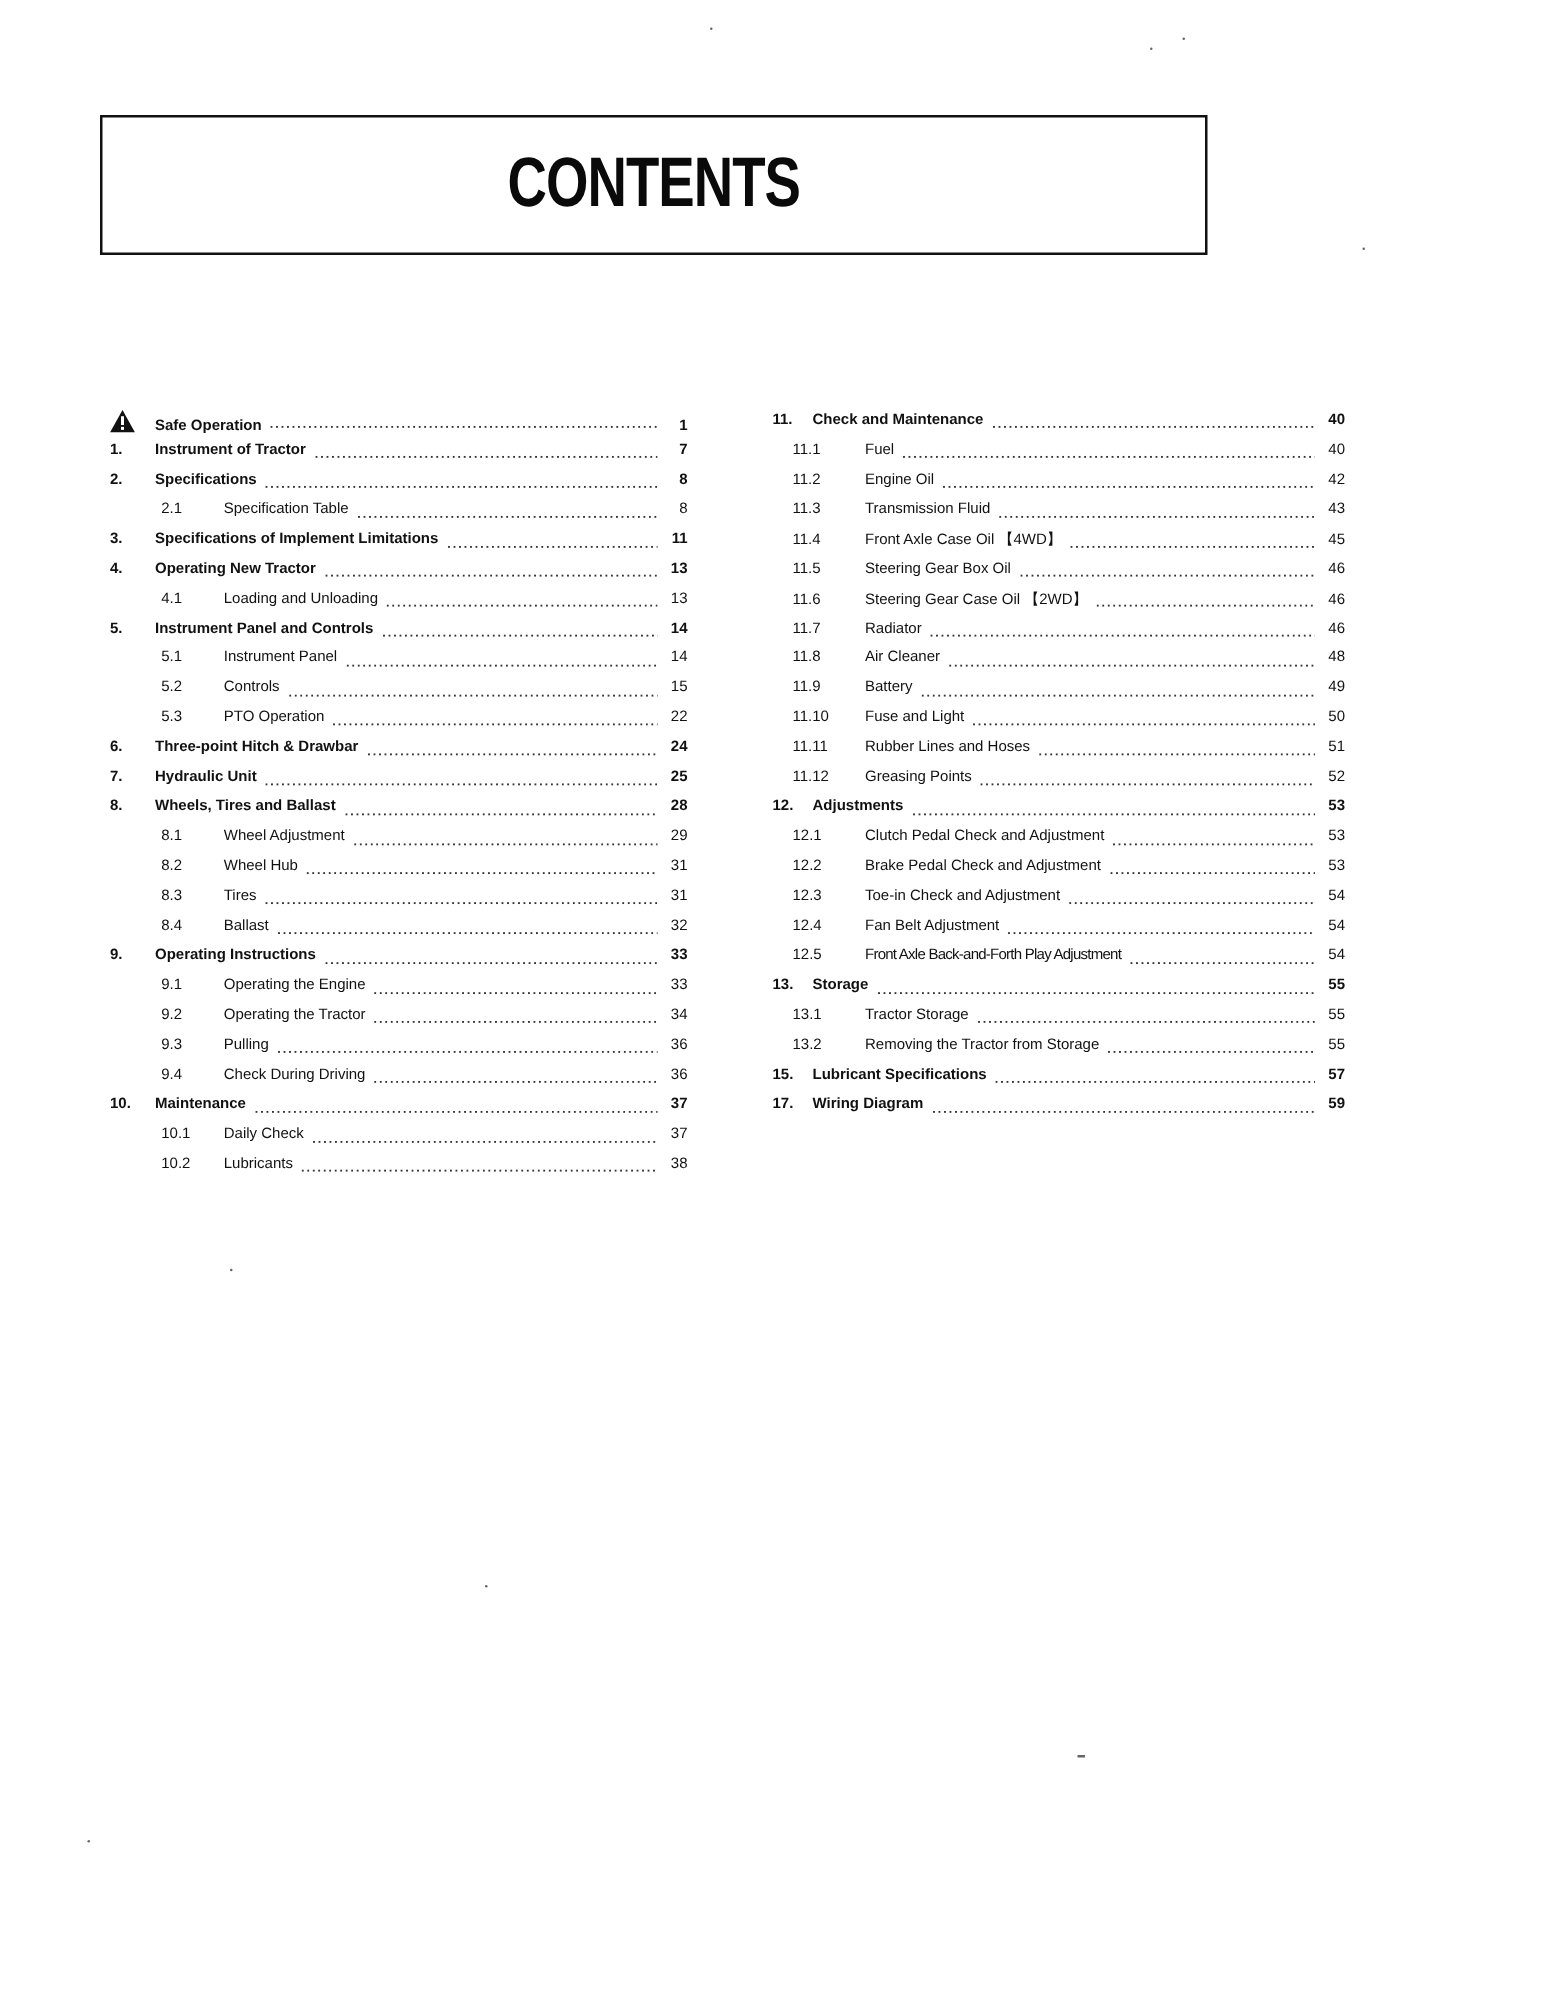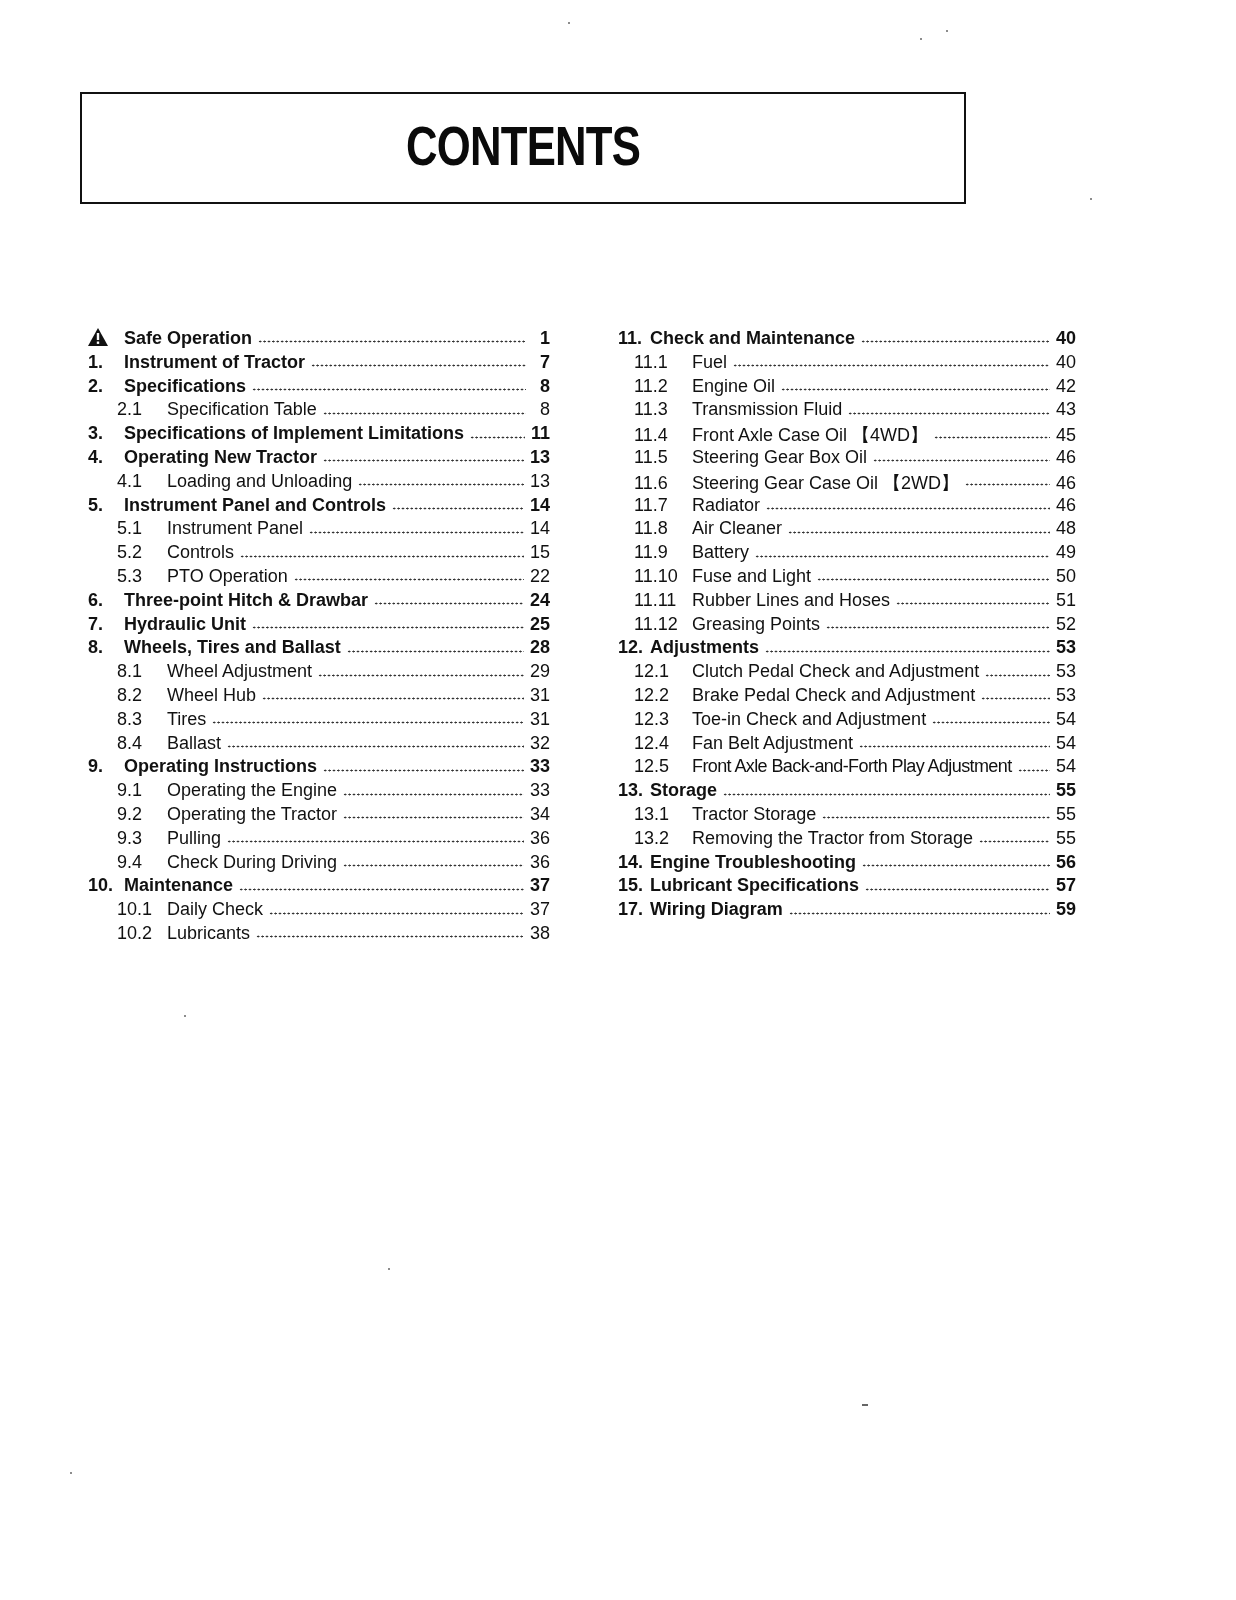--- a/index.html
+++ b/index.html
@@ -17,26 +17,26 @@
       font-size: 56px; letter-spacing: -1px; transform: scaleX(0.78);
       color: #0a0a0a; margin-top: -6px;
     }
     .col {
       position: absolute; top: 328px;
     }
     .col.left { left: 88px; width: 462px; }
     .col.right { left: 618px; width: 458px; }
     .row {
       display: flex; align-items: baseline; height: 23.8px;
-      font-size: 18px; white-space: nowrap;
+      font-size: 12px; white-space: nowrap;
     }
     .row.chapter { font-weight: 700; }
     .row .num { flex: 0 0 auto; }
     .row.chapter .num { width: 36px; }
-    .row.section .num { width: 50px; margin-left: 29px; font-weight: 400; }
+    .row.section .num { width: 50px; margin-left: 41px; font-weight: 400; }
     .col.right .row.chapter .num { width: 32px; }
     .col.right .row.section .num { width: 58px; margin-left: 16px; }
     .row .label { flex: 0 0 auto; }
     .row .leader {
       flex: 1 1 auto; margin: 0 6px; height: 1px; align-self: center;
       margin-top: 4px;
       background-image: radial-gradient(circle, #333 0.9px, transparent 1.1px);
       background-size: 4.4px 3px; background-repeat: repeat-x; background-position: left center;
       height: 3px;
     }
@@ -343,26 +343,20 @@
       <span class="leader"></span>
       <span class="page">55</span>
     </div>
     <div class="row section">
       <span class="num">13.2</span>
       <span class="label">Removing the Tractor from Storage</span>
       <span class="leader"></span>
       <span class="page">55</span>
     </div>
     <div class="row chapter">
-      <span class="num">14.</span>
-      <span class="label">Engine Troubleshooting</span>
-      <span class="leader"></span>
-      <span class="page">56</span>
-    </div>
-    <div class="row chapter">
       <span class="num">15.</span>
       <span class="label">Lubricant Specifications</span>
       <span class="leader"></span>
       <span class="page">57</span>
     </div>
     <div class="row chapter">
       <span class="num">17.</span>
       <span class="label">Wiring Diagram</span>
       <span class="leader"></span>
       <span class="page">59</span>

